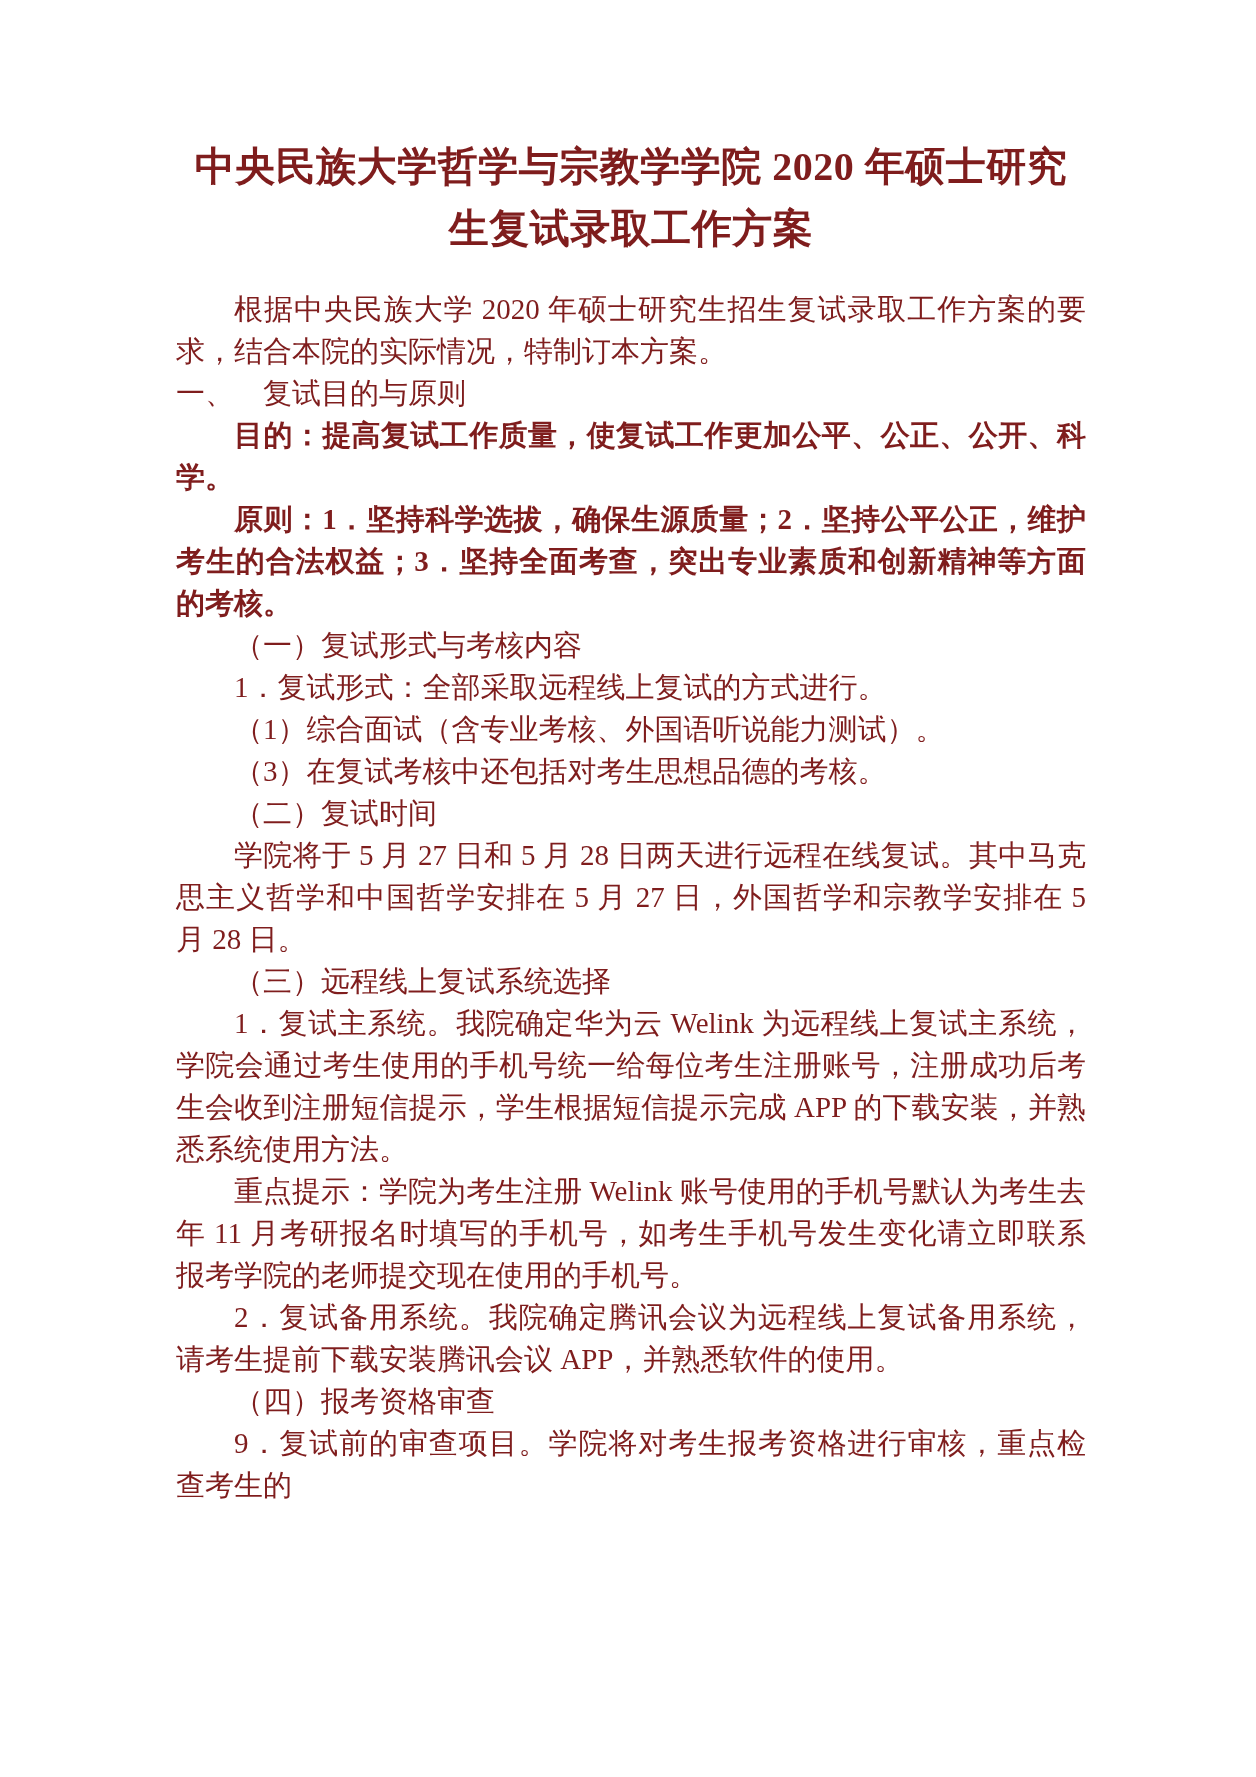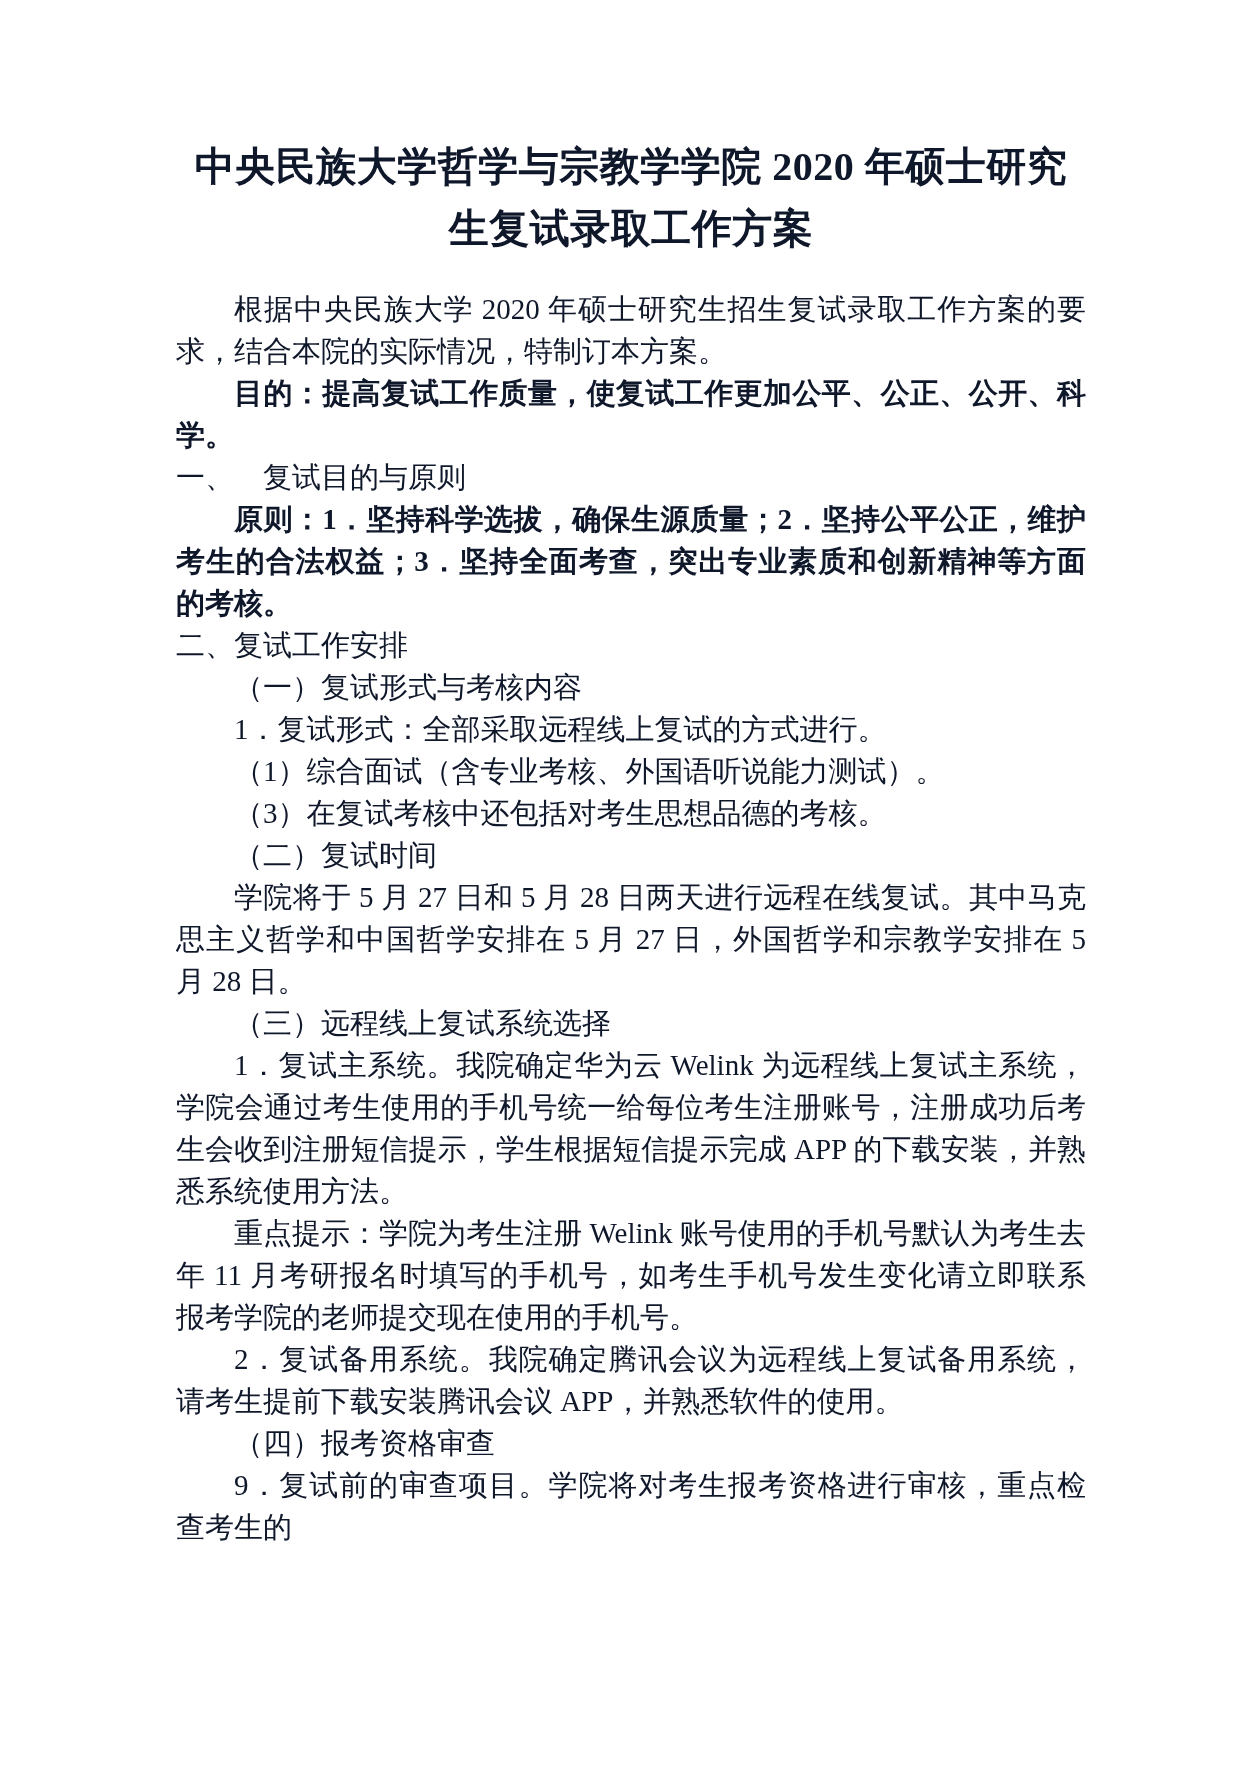--- a/index.html
+++ b/index.html
@@ -6,21 +6,21 @@
     margin: 0;
     padding: 0;
     background: #ffffff;
   }
   .page {
     position: relative;
     width: 1256px;
     height: 1777px;
     box-sizing: border-box;
     background: #ffffff;
-    color: #0f172a;
+    color: #7f1d1d;
     font-family: "Liberation Serif", "DejaVu Serif", serif;
     padding: 136px 170px 0 176px;
     overflow: hidden;
   }
   .doc-title {
     font-size: 40px;
     font-weight: bold;
     text-align: center;
     line-height: 62px;
     margin: 0 0 28px 0;
@@ -37,24 +37,23 @@
   .para.flush  { text-indent: 0; }
   .para.bold   { font-weight: bold; }
 </style>
 </head>
 <body>
 
 <div class="page">
   <h1 class="doc-title">中央民族大学哲学与宗教学学院 2020 年硕士研究生复试录取工作方案</h1>
   <div class="doc-body">
       <p class="para indent">根据中央民族大学 2020 年硕士研究生招生复试录取工作方案的要求，结合本院的实际情况，特制订本方案。</p>
+      <p class="para flush">一、　复试目的与原则</p>
       <p class="para indent bold">目的：提高复试工作质量，使复试工作更加公平、公正、公开、科学。</p>
-      <p class="para flush">一、　复试目的与原则</p>
       <p class="para indent bold">原则：1．坚持科学选拔，确保生源质量；2．坚持公平公正，维护考生的合法权益；3．坚持全面考查，突出专业素质和创新精神等方面的考核。</p>
-      <p class="para flush">二、复试工作安排</p>
       <p class="para indent">（一）复试形式与考核内容</p>
       <p class="para indent">1．复试形式：全部采取远程线上复试的方式进行。</p>
       <p class="para indent">（1）综合面试（含专业考核、外国语听说能力测试）。</p>
       <p class="para indent">（3）在复试考核中还包括对考生思想品德的考核。</p>
       <p class="para indent">（二）复试时间</p>
       <p class="para indent">学院将于 5 月 27 日和 5 月 28 日两天进行远程在线复试。其中马克思主义哲学和中国哲学安排在 5 月 27 日，外国哲学和宗教学安排在 5 月 28 日。</p>
       <p class="para indent">（三）远程线上复试系统选择</p>
       <p class="para indent">1．复试主系统。我院确定华为云 Welink 为远程线上复试主系统，学院会通过考生使用的手机号统一给每位考生注册账号，注册成功后考生会收到注册短信提示，学生根据短信提示完成 APP 的下载安装，并熟悉系统使用方法。</p>
       <p class="para indent">重点提示：学院为考生注册 Welink 账号使用的手机号默认为考生去年 11 月考研报名时填写的手机号，如考生手机号发生变化请立即联系报考学院的老师提交现在使用的手机号。</p>
       <p class="para indent">2．复试备用系统。我院确定腾讯会议为远程线上复试备用系统，请考生提前下载安装腾讯会议 APP，并熟悉软件的使用。</p>

